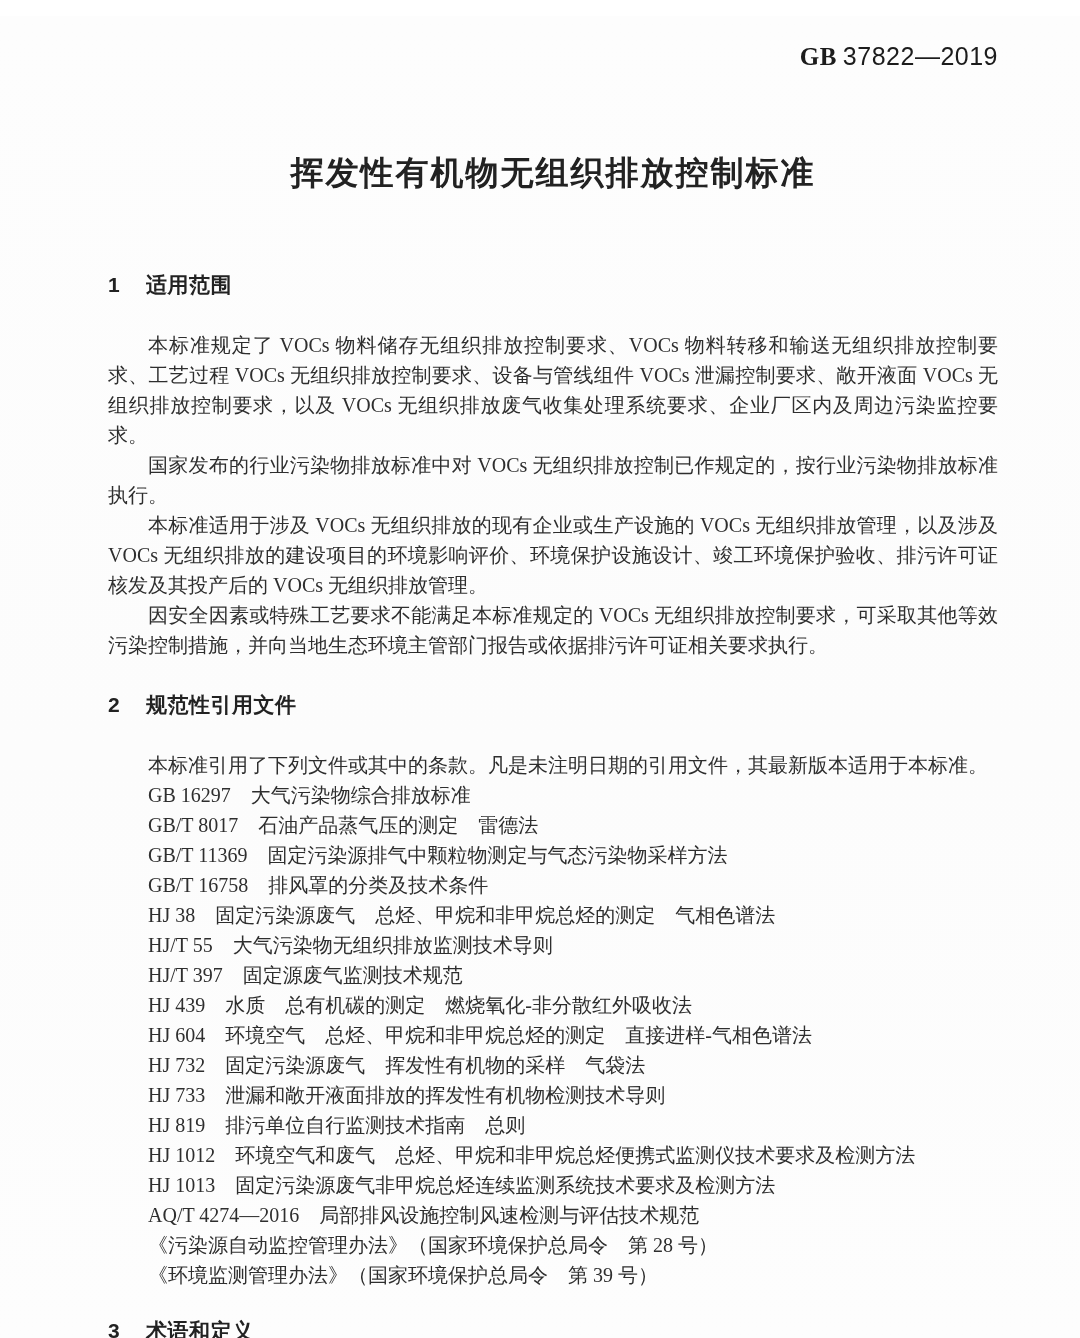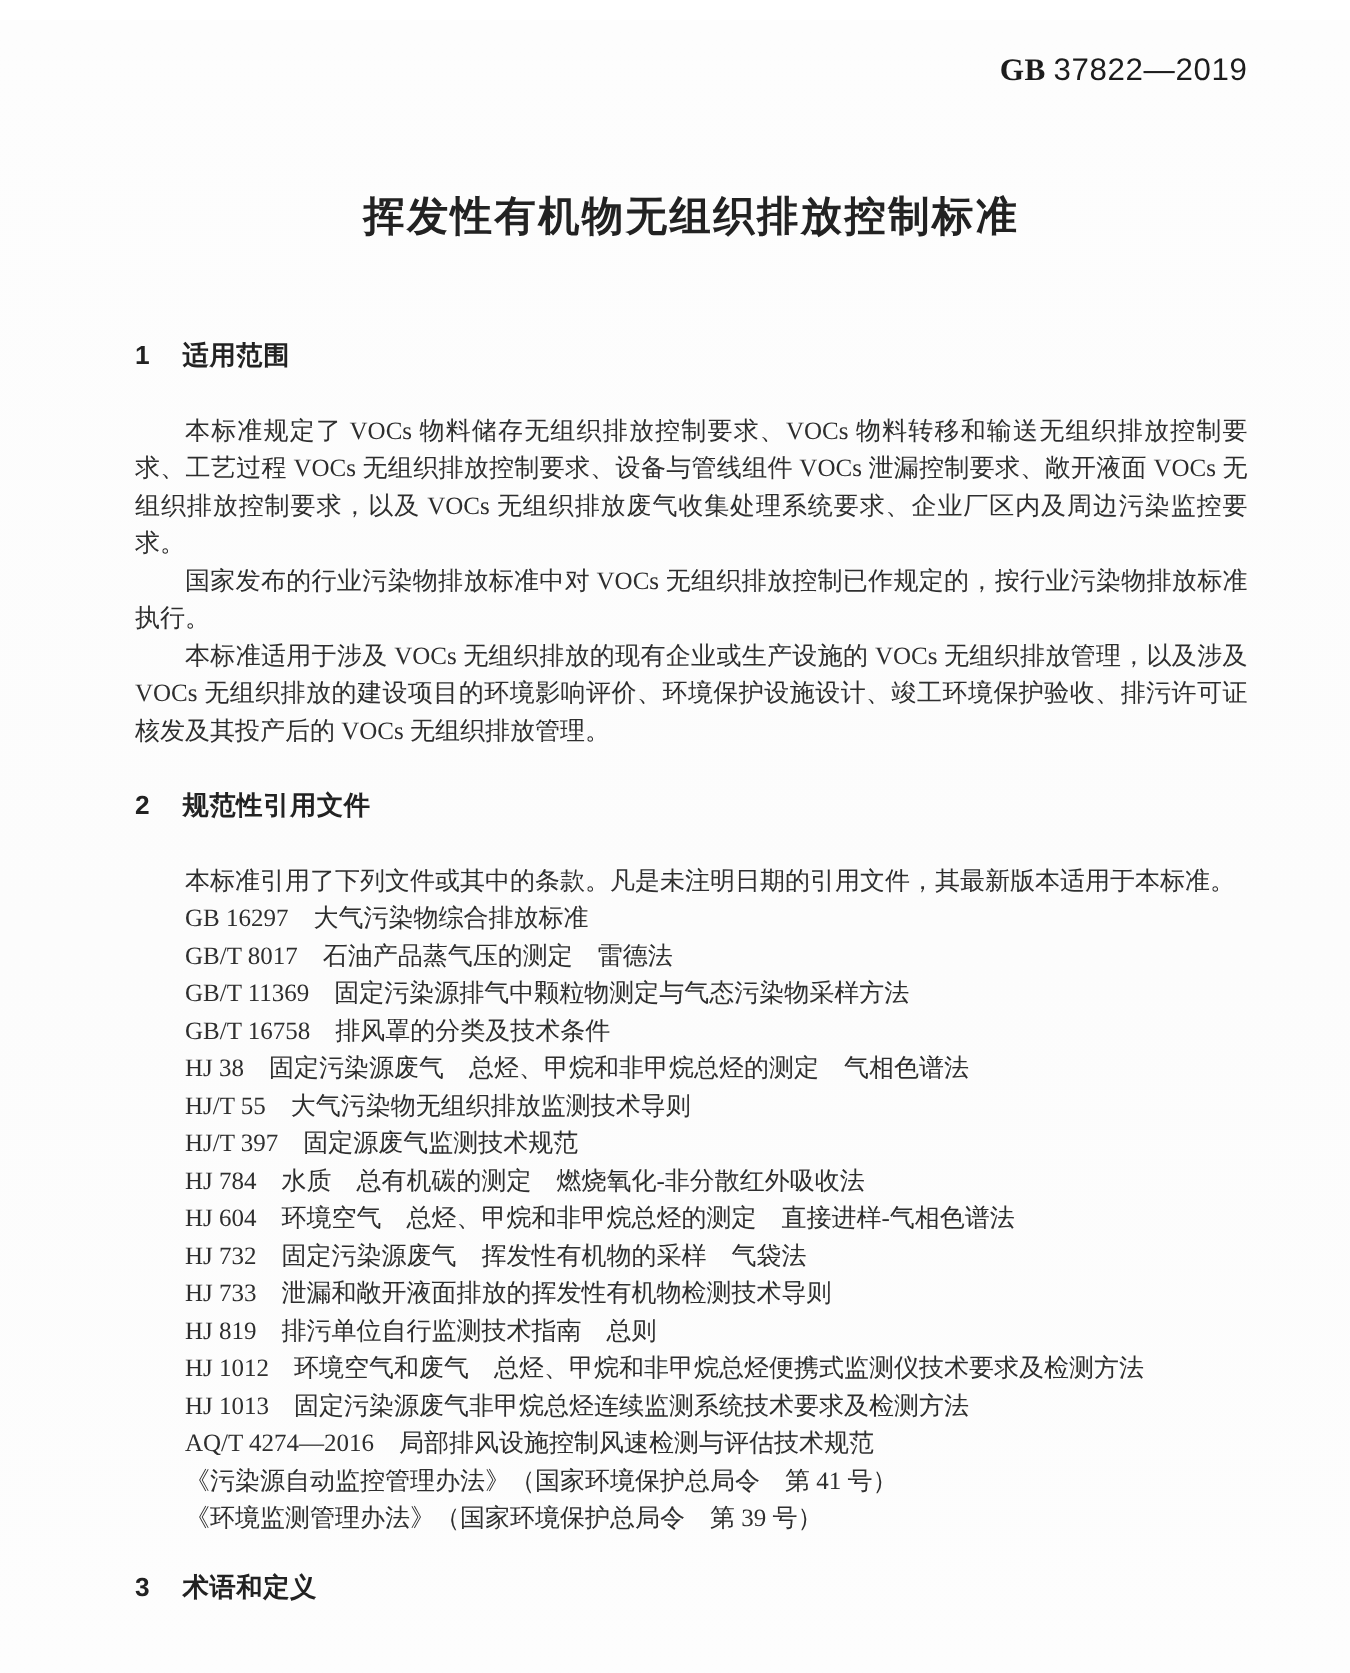--- a/index.html
+++ b/index.html
@@ -93,45 +93,46 @@
   <h1 class="doc-title">挥发性有机物无组织排放控制标准</h1>
 
   <h2 class="sec-heading first">
     <span class="sec-num">1</span><span>适用范围</span>
   </h2>
 
   <div class="para-block">
     <p class="body-para">本标准规定了 VOCs 物料储存无组织排放控制要求、VOCs 物料转移和输送无组织排放控制要求、工艺过程 VOCs 无组织排放控制要求、设备与管线组件 VOCs 泄漏控制要求、敞开液面 VOCs 无组织排放控制要求，以及 VOCs 无组织排放废气收集处理系统要求、企业厂区内及周边污染监控要求。</p>
     <p class="body-para">国家发布的行业污染物排放标准中对 VOCs 无组织排放控制已作规定的，按行业污染物排放标准执行。</p>
     <p class="body-para">本标准适用于涉及 VOCs 无组织排放的现有企业或生产设施的 VOCs 无组织排放管理，以及涉及 VOCs 无组织排放的建设项目的环境影响评价、环境保护设施设计、竣工环境保护验收、排污许可证核发及其投产后的 VOCs 无组织排放管理。</p>
+    <p class="body-para">因安全因素或特殊工艺要求不能满足本标准规定的 VOCs 无组织排放控制要求，可采取其他等效污染控制措施，并向当地生态环境主管部门报告或依据排污许可证相关要求执行。</p>
   </div>
 
   <h2 class="sec-heading second">
     <span class="sec-num">2</span><span>规范性引用文件</span>
   </h2>
 
   <p class="body-para intro-para">本标准引用了下列文件或其中的条款。凡是未注明日期的引用文件，其最新版本适用于本标准。</p>
 
   <ul class="ref-list">
     <li>GB 16297　大气污染物综合排放标准</li>
     <li>GB/T 8017　石油产品蒸气压的测定　雷德法</li>
     <li>GB/T 11369　固定污染源排气中颗粒物测定与气态污染物采样方法</li>
     <li>GB/T 16758　排风罩的分类及技术条件</li>
     <li>HJ 38　固定污染源废气　总烃、甲烷和非甲烷总烃的测定　气相色谱法</li>
     <li>HJ/T 55　大气污染物无组织排放监测技术导则</li>
     <li>HJ/T 397　固定源废气监测技术规范</li>
-    <li>HJ 784　水质　总有机碳的测定　燃烧氧化-非分散红外吸收法</li>
+    <li>HJ 439　水质　总有机碳的测定　燃烧氧化-非分散红外吸收法</li>
     <li>HJ 604　环境空气　总烃、甲烷和非甲烷总烃的测定　直接进样-气相色谱法</li>
     <li>HJ 732　固定污染源废气　挥发性有机物的采样　气袋法</li>
     <li>HJ 733　泄漏和敞开液面排放的挥发性有机物检测技术导则</li>
     <li>HJ 819　排污单位自行监测技术指南　总则</li>
     <li>HJ 1012　环境空气和废气　总烃、甲烷和非甲烷总烃便携式监测仪技术要求及检测方法</li>
     <li>HJ 1013　固定污染源废气非甲烷总烃连续监测系统技术要求及检测方法</li>
     <li>AQ/T 4274—2016　局部排风设施控制风速检测与评估技术规范</li>
-    <li>《污染源自动监控管理办法》（国家环境保护总局令　第 41 号）</li>
+    <li>《污染源自动监控管理办法》（国家环境保护总局令　第 28 号）</li>
     <li>《环境监测管理办法》（国家环境保护总局令　第 39 号）</li>
   </ul>
 
   <h2 class="sec-heading third">
     <span class="sec-num">3</span><span>术语和定义</span>
   </h2>
 
 </div>
 
 </body></html>

